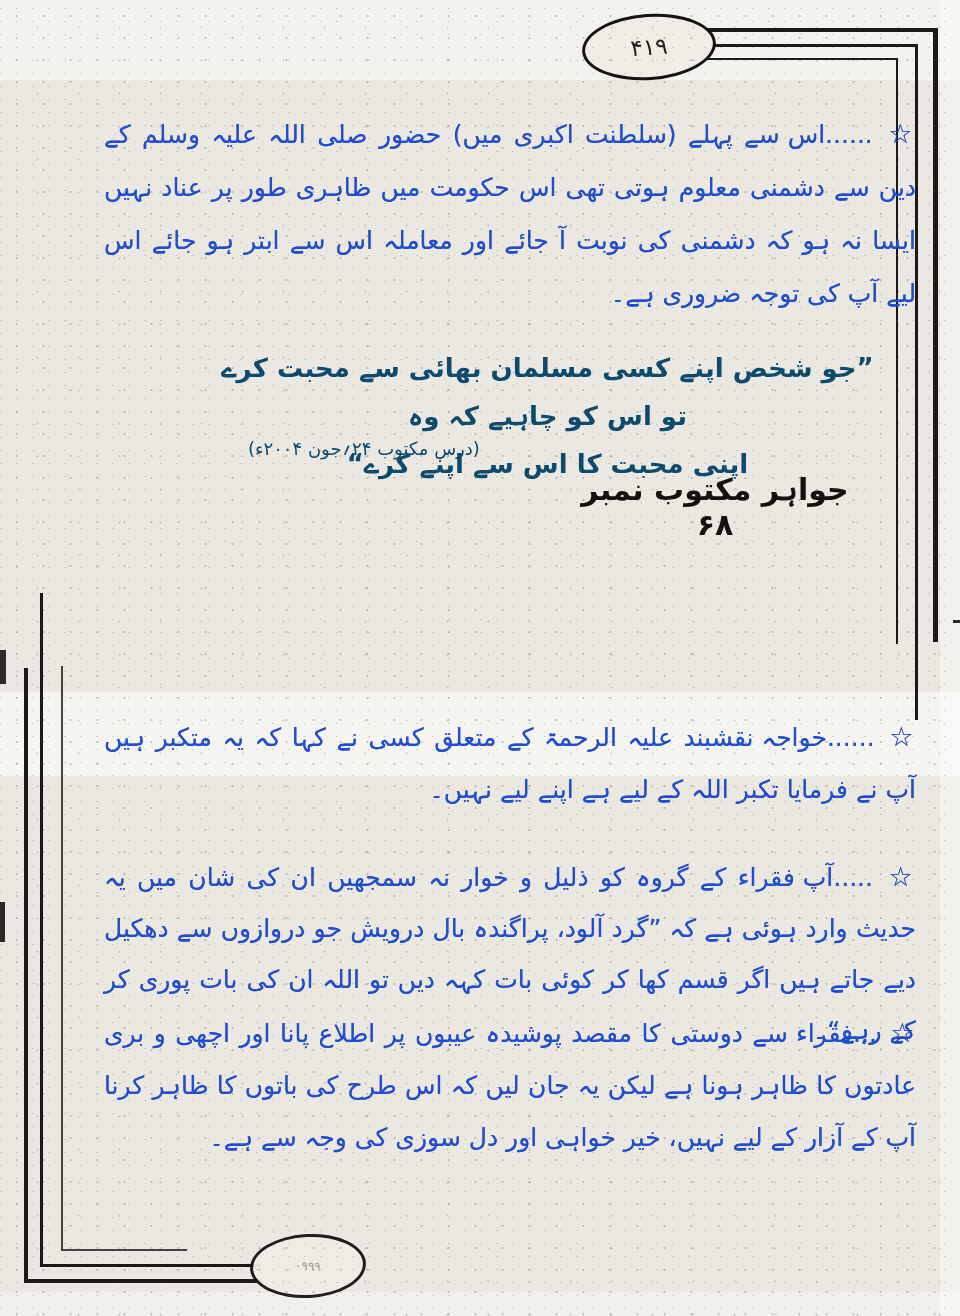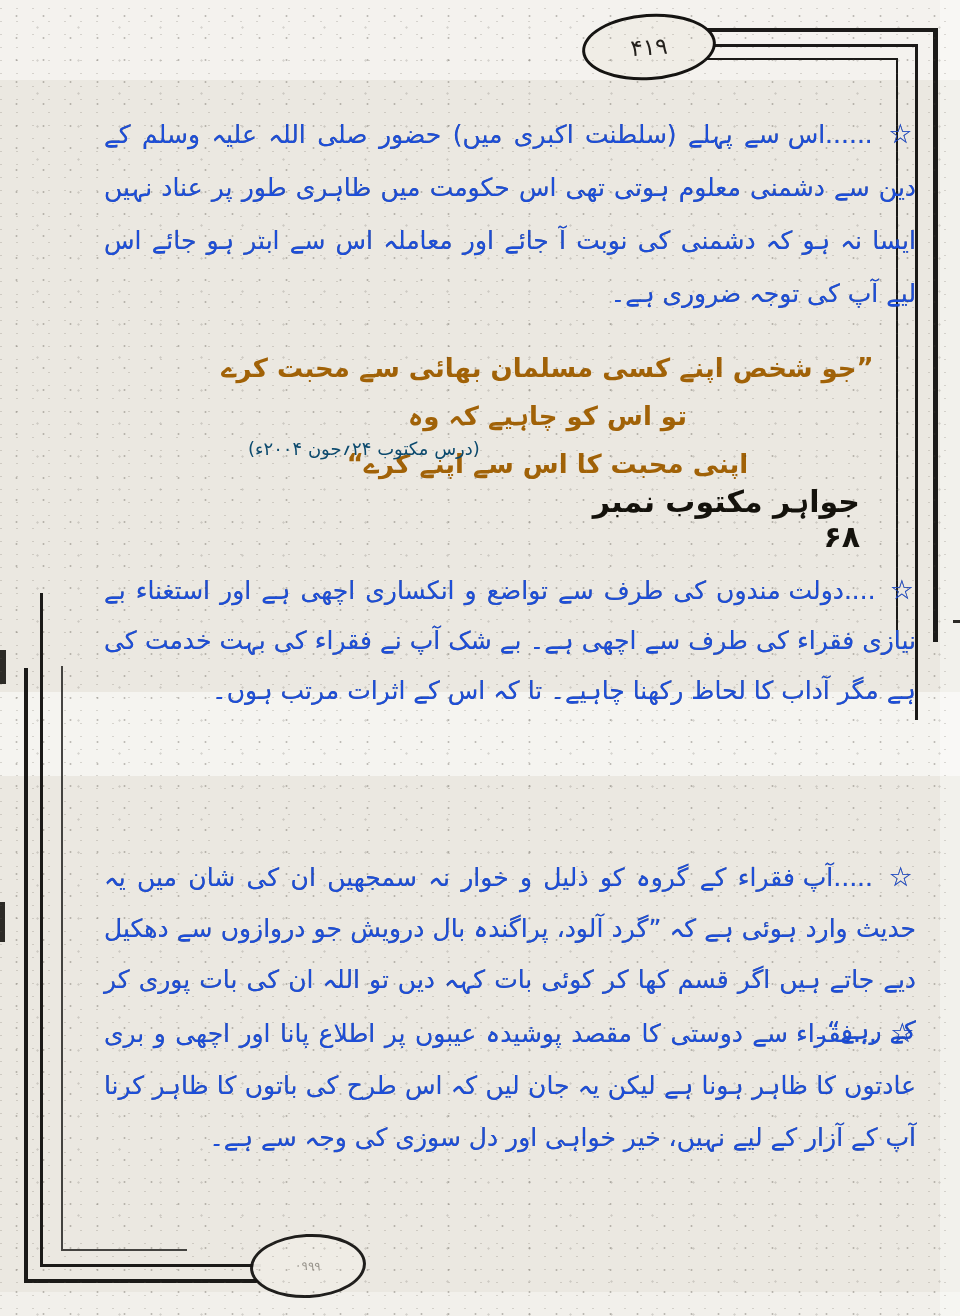--- a/index.html
+++ b/index.html
@@ -54,30 +54,30 @@
     position:absolute;left:72px;width:812px;
     direction:rtl;text-align:justify;
     font-size:25px;line-height:53px;color:#1d4ed8;
     text-shadow:0 0 .6px rgba(23,21,15,.55);
     margin-left:32px;
   }
   .para .star{font-size:27px;padding-left:4px;}
   .quote{
     position:absolute;left:210px;top:344px;width:675px;
     direction:rtl;text-align:center;
-    font-size:26px;line-height:48px;font-weight:bold;color:#a16207;
+    font-size:26px;line-height:48px;font-weight:bold;color:#0c4a6e;
   }
   .citation{
     position:absolute;left:248px;top:438px;
     direction:rtl;white-space:nowrap;
     font-size:18px;color:#0c4a6e;
   }
   .heading{
-    position:absolute;left:570px;top:484px;width:290px;
-    direction:rtl;
+    position:absolute;left:570px;top:472px;width:290px;
+    direction:rtl;text-align:center;
     font-size:30px;font-weight:bold;color:#14120c;
   }
   .artifact{position:absolute;background:#2c2a26;}
   .a1{left:0;top:650px;width:6px;height:34px;}
   .a2{left:0;top:902px;width:5px;height:40px;}
   .a3{left:953px;top:620px;width:7px;height:3px;}
 </style>
 </head>
 <body>
 
@@ -107,25 +107,25 @@
 
   <div class="quote">
     <div>”جو شخص اپنے کسی مسلمان بھائی سے محبت کرے تو اس کو چاہیے کہ وہ</div>
     <div>اپنی محبت کا اس سے اپنے کرے“</div>
   </div>
 
   <div class="citation">(درس مکتوب ۲۴؍جون ۲۰۰۴ء)</div>
 
   <div class="heading">جواہر مکتوب نمبر ۶۸</div>
 
-  <p class="para" style="top:540px;line-height:50px;">
+
+  <p class="para" style="top:686px;line-height:52px;">
     <span class="star">☆</span>
-    <span>....دولت مندوں کی طرف سے تواضع و انکساری اچھی ہے اور استغناء بے نیازی فقراء کی طرف سے اچھی ہے۔ بے شک آپ نے فقراء کی بہت خدمت کی ہے مگر آداب کا لحاظ رکھنا چاہیے۔ تا کہ اس کے اثرات مرتب ہوں۔</span>
+    <span>......خواجہ نقشبند علیہ الرحمۃ کے متعلق کسی نے کہا کہ یہ متکبر ہیں آپ نے فرمایا تکبر اللہ کے لیے ہے اپنے لیے نہیں۔</span>
   </p>
-
 
   <p class="para" style="top:826px;line-height:51px;">
     <span class="star">☆</span>
     <span>.....آپ فقراء کے گروہ کو ذلیل و خوار نہ سمجھیں ان کی شان میں یہ حدیث وارد ہوئی ہے کہ ”گرد آلود، پراگندہ بال درویش جو دروازوں سے دھکیل دیے جاتے ہیں اگر قسم کھا کر کوئی بات کہہ دیں تو اللہ ان کی بات پوری کر کے رہے“۔</span>
   </p>
 
 
   <p class="para" style="top:982px;line-height:52px;">
     <span class="star">☆</span>
     <span>...فقراء سے دوستی کا مقصد پوشیدہ عیبوں پر اطلاع پانا اور اچھی و بری عادتوں کا ظاہر ہونا ہے لیکن یہ جان لیں کہ اس طرح کی باتوں کا ظاہر کرنا آپ کے آزار کے لیے نہیں، خیر خواہی اور دل سوزی کی وجہ سے ہے۔</span>

